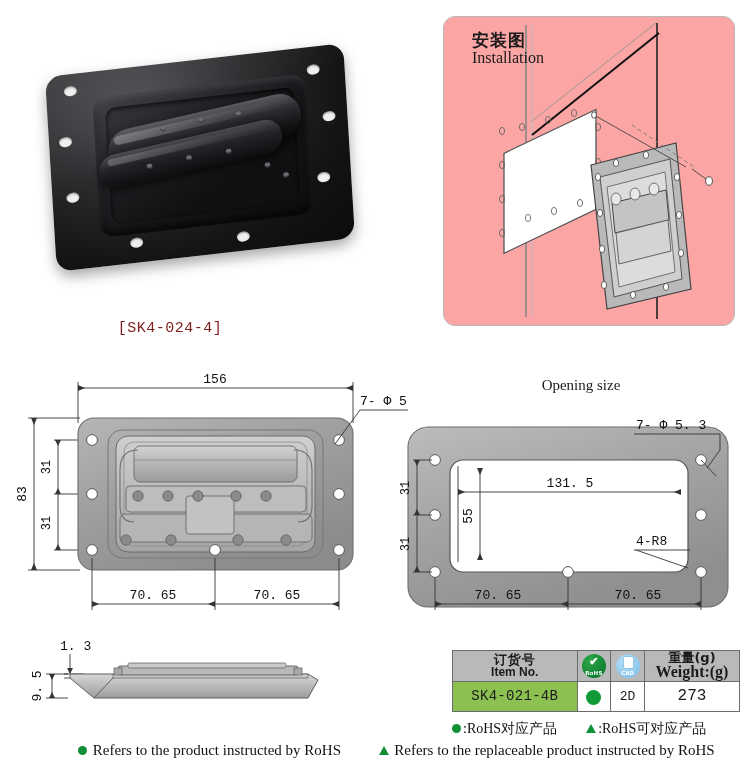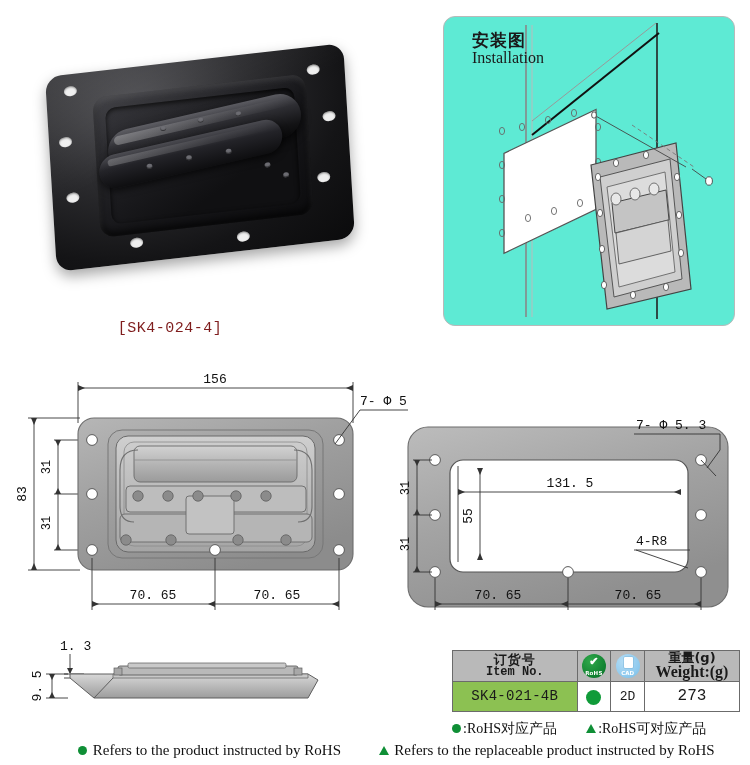--- a/index.html
+++ b/index.html
@@ -109,21 +109,21 @@
     font-size: 15px;
     letter-spacing: .5px;
     color: #7f1d1d;
   }
 
   
   #installation-panel {
     left: 443px; top: 16px; width: 292px; height: 310px;
     border: 1.6px solid #b9b9b9;
     border-radius: 12px;
-    background: #5eead4;
+    background: #fca5a5;
     overflow: hidden;
   }
   #installation-title {
     position: absolute; left: 28px; top: 14px;
     line-height: 1.08;
   }
   #installation-title .cn {
     font-family: "DejaVu Sans", sans-serif;
     font-size: 17px; font-weight: 700; letter-spacing: 1px;
     display: block;
@@ -163,21 +163,21 @@
   }
   #spec-table td, #spec-table th {
     border: 1px solid #6b6b6b;
     text-align: center;
     vertical-align: middle;
     padding: 0;
   }
   #spec-table thead th { background: #b9b9b9; height: 24px; }
   .th-item { width: 118px; line-height: 1.02; }
   .th-item .cn { font-family:"DejaVu Sans",sans-serif; font-size: 13px; font-weight: 700; display:block; letter-spacing:1px;}
-  .th-item .en { font-family:Liberation Mono, monospace; font-size: 12px; display:block; }
+  .th-item .en { font-family:Liberation Sans, sans-serif; font-size: 12px; display:block; }
   .th-rohs, .th-cad { width: 32px; }
   .th-weight { width: 90px; line-height: 1.02; }
   .th-weight .cn { font-family:"DejaVu Sans",sans-serif; font-size: 13px; font-weight:700; display:block;}
   .th-weight .en { font-family:"Liberation Serif",serif; font-size: 16px; display:block;}
   #spec-table tbody td { height: 30px; }
   .cell-item {
     background: #8cc152;
     font-family: "Liberation Mono","DejaVu Sans Mono", monospace;
     font-size: 14px; letter-spacing: .3px;
   }
@@ -473,20 +473,21 @@
       <line x1="207" y1="190" x2="207" y2="242"></line>
       <line x1="331" y1="190" x2="331" y2="242"></line>
     </g>
     <text class="dimtxt" x="145" y="231" text-anchor="middle">70. 65</text>
     <text class="dimtxt" x="269" y="231" text-anchor="middle">70. 65</text>
   </svg>
 </div>
 
 <div class="abs" id="opening-drawing">
   <div id="opening-title">
+    <span class="en">Opening size</span>
   </div>
 
   <svg width="352" height="268" viewBox="0 0 352 268" style="position:absolute;left:0;top:0;">
     <defs>
       <linearGradient id="plateGrad2" x1="0" y1="0" x2="0.5" y2="1">
         <stop offset="0%" stop-color="#bcbcbc"></stop>
         <stop offset="50%" stop-color="#a3a3a3"></stop>
         <stop offset="100%" stop-color="#8f8f8f"></stop>
       </linearGradient>
     </defs>

